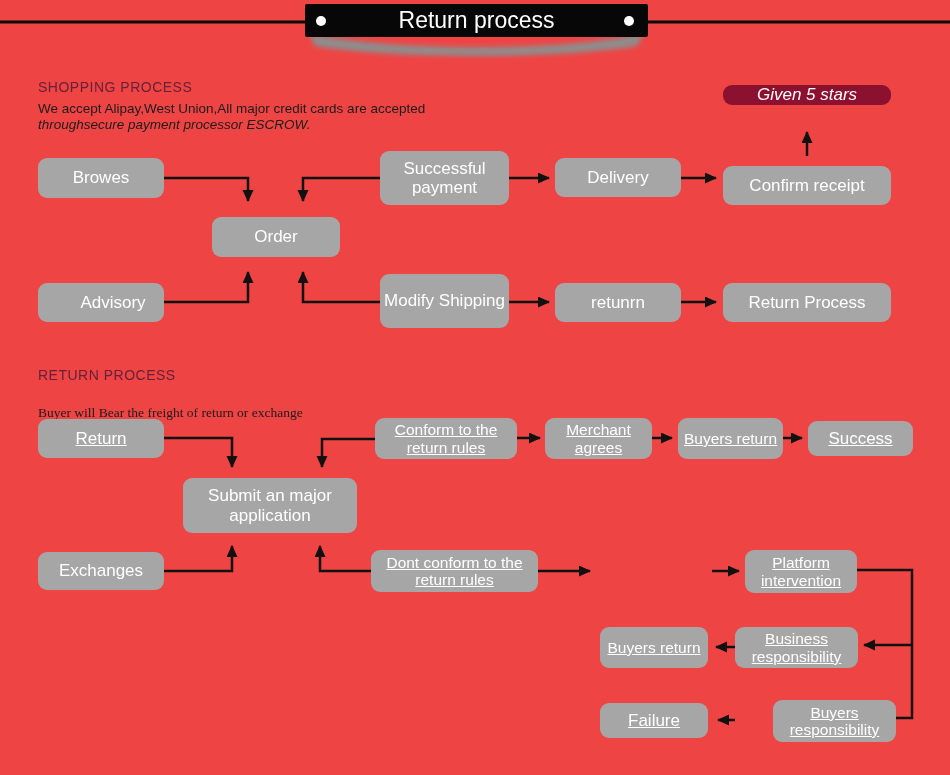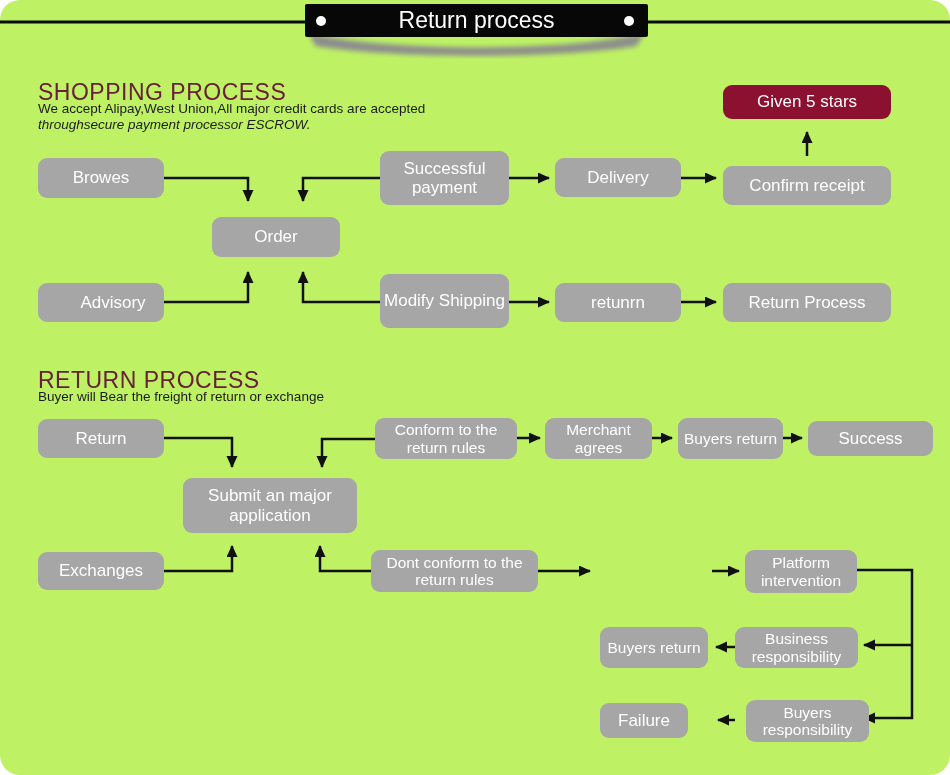--- a/index.html
+++ b/index.html
@@ -4,45 +4,45 @@
 <style>
   :root{
     --accent:#8c1030;
     --node-bg:#a6a6a6;
     --heading:#662038;
     --arrow:#111111;
     --banner-bg:#070707;
   }
   html,body{margin:0;padding:0;background:#ffffff;}
   #canvas{
-    position:relative;width:950px;height:775px;background:#bef264;
-    font-family:"Liberation Sans",sans-serif;overflow:hidden;border-radius:20px;
+    position:relative;width:950px;height:775px;background:#ef4444;
+    font-family:"Liberation Sans",sans-serif;overflow:hidden;
   }
   #connectors{position:absolute;left:0;top:0;z-index:1;}
   .node{
     position:absolute;z-index:2;background:var(--node-bg);color:#ffffff;
     border-radius:9px;display:flex;align-items:center;justify-content:center;
     text-align:center;font-size:17px;line-height:1.12;padding:1px 4px;
     box-sizing:border-box;
   }
-  .node.sm{font-size:15.5px;}
+  .node.sm{font-size:15.5px;text-decoration:underline;}
   .node.accent{background:var(--accent);}
   .banner{
     position:absolute;left:305px;top:4px;width:343px;height:33px;z-index:3;
     background:var(--banner-bg);color:#ffffff;display:flex;align-items:center;
     justify-content:center;font-size:23px;border-radius:2px;
   }
   .banner .dot{
     position:absolute;top:50%;width:10px;height:10px;border-radius:50%;
     background:#ffffff;transform:translateY(-50%);
   }
   .banner .dot.left{left:11px;}
   .banner .dot.right{right:14px;}
   .sec-heading{
-    position:absolute;left:38px;color:var(--heading);font-size:23px;
+    position:absolute;left:38px;color:var(--heading);font-size:14px;
     letter-spacing:.5px;font-weight:500;z-index:2;
   }
   .sec-sub{
     position:absolute;left:38px;color:#1b1b1b;font-size:13.5px;
     line-height:16.5px;z-index:2;
   }
 </style>
 </head>
 <body>
 
@@ -94,40 +94,40 @@
     <span class="dot left"></span>
     <span>Return process</span>
     <span class="dot right"></span>
   </div>
 
   <div class="sec-heading" style="top:79px;">SHOPPING PROCESS</div>
   <div class="sec-sub" style="top:101px;">We accept Alipay,West Union,All major credit cards are accepted</div>
   <div class="sec-sub" style="top:117px;font-style:italic;">throughsecure payment processor ESCROW.</div>
 
   <div class="sec-heading" style="top:367px;">RETURN PROCESS</div>
-  <div class="sec-sub" style="top:389px;">Buyer will Bear the freight of return or exchange</div>
+  <div class="sec-sub" style="top:405px;font-family:Liberation Serif, serif;">Buyer will Bear the freight of return or exchange</div>
 
   <div class="node" style="left:38px;top:158px;width:126px;height:40px;">Browes</div>
   <div class="node" style="left:380px;top:151px;width:129px;height:54px;">Successful payment</div>
   <div class="node" style="left:555px;top:158px;width:126px;height:39px;">Delivery</div>
   <div class="node" style="left:723px;top:166px;width:168px;height:39px;">Confirm receipt</div>
-  <div class="node accent" style="left:723px;top:85px;width:168px;height:34px;">Given 5 stars</div>
+  <div class="node accent" style="left:723px;top:85px;width:168px;height:20px;font-style:italic;">Given 5 stars</div>
   <div class="node" style="left:212px;top:217px;width:128px;height:40px;">Order</div>
   <div class="node" style="left:38px;top:283px;width:126px;height:39px;padding-left:28px;">Advisory</div>
   <div class="node" style="left:380px;top:274px;width:129px;height:54px;">Modify Shipping</div>
   <div class="node" style="left:555px;top:283px;width:126px;height:39px;">retunrn</div>
   <div class="node" style="left:723px;top:283px;width:168px;height:39px;">Return Process</div>
 
   <div class="node sm" style="left:38px;top:419px;width:126px;height:39px;font-size:17px;">Return</div>
   <div class="node sm" style="left:375px;top:418px;width:142px;height:41px;">Conform to the return rules</div>
   <div class="node sm" style="left:545px;top:418px;width:107px;height:41px;">Merchant agrees</div>
   <div class="node sm" style="left:678px;top:418px;width:105px;height:41px;">Buyers return</div>
-  <div class="node sm" style="left:808px;top:421px;width:125px;height:35px;font-size:17px;">Success</div>
+  <div class="node sm" style="left:808px;top:421px;width:105px;height:35px;font-size:17px;">Success</div>
   <div class="node" style="left:183px;top:478px;width:174px;height:55px;">Submit an major application</div>
   <div class="node" style="left:38px;top:552px;width:126px;height:38px;">Exchanges</div>
   <div class="node sm" style="left:371px;top:550px;width:167px;height:42px;">Dont conform to the return rules</div>
   <div class="node sm" style="left:745px;top:550px;width:112px;height:43px;">Platform intervention</div>
   <div class="node sm" style="left:600px;top:627px;width:108px;height:41px;">Buyers return</div>
   <div class="node sm" style="left:735px;top:627px;width:123px;height:41px;">Business responsibility</div>
-  <div class="node sm" style="left:600px;top:703px;width:88px;height:35px;font-size:17px;">Failure</div>
-  <div class="node sm" style="left:746px;top:700px;width:123px;height:42px;">Buyers responsibility</div>
+  <div class="node sm" style="left:600px;top:703px;width:108px;height:35px;font-size:17px;">Failure</div>
+  <div class="node sm" style="left:773px;top:700px;width:123px;height:42px;">Buyers responsibility</div>
 
 </div>
 
 </body></html>

